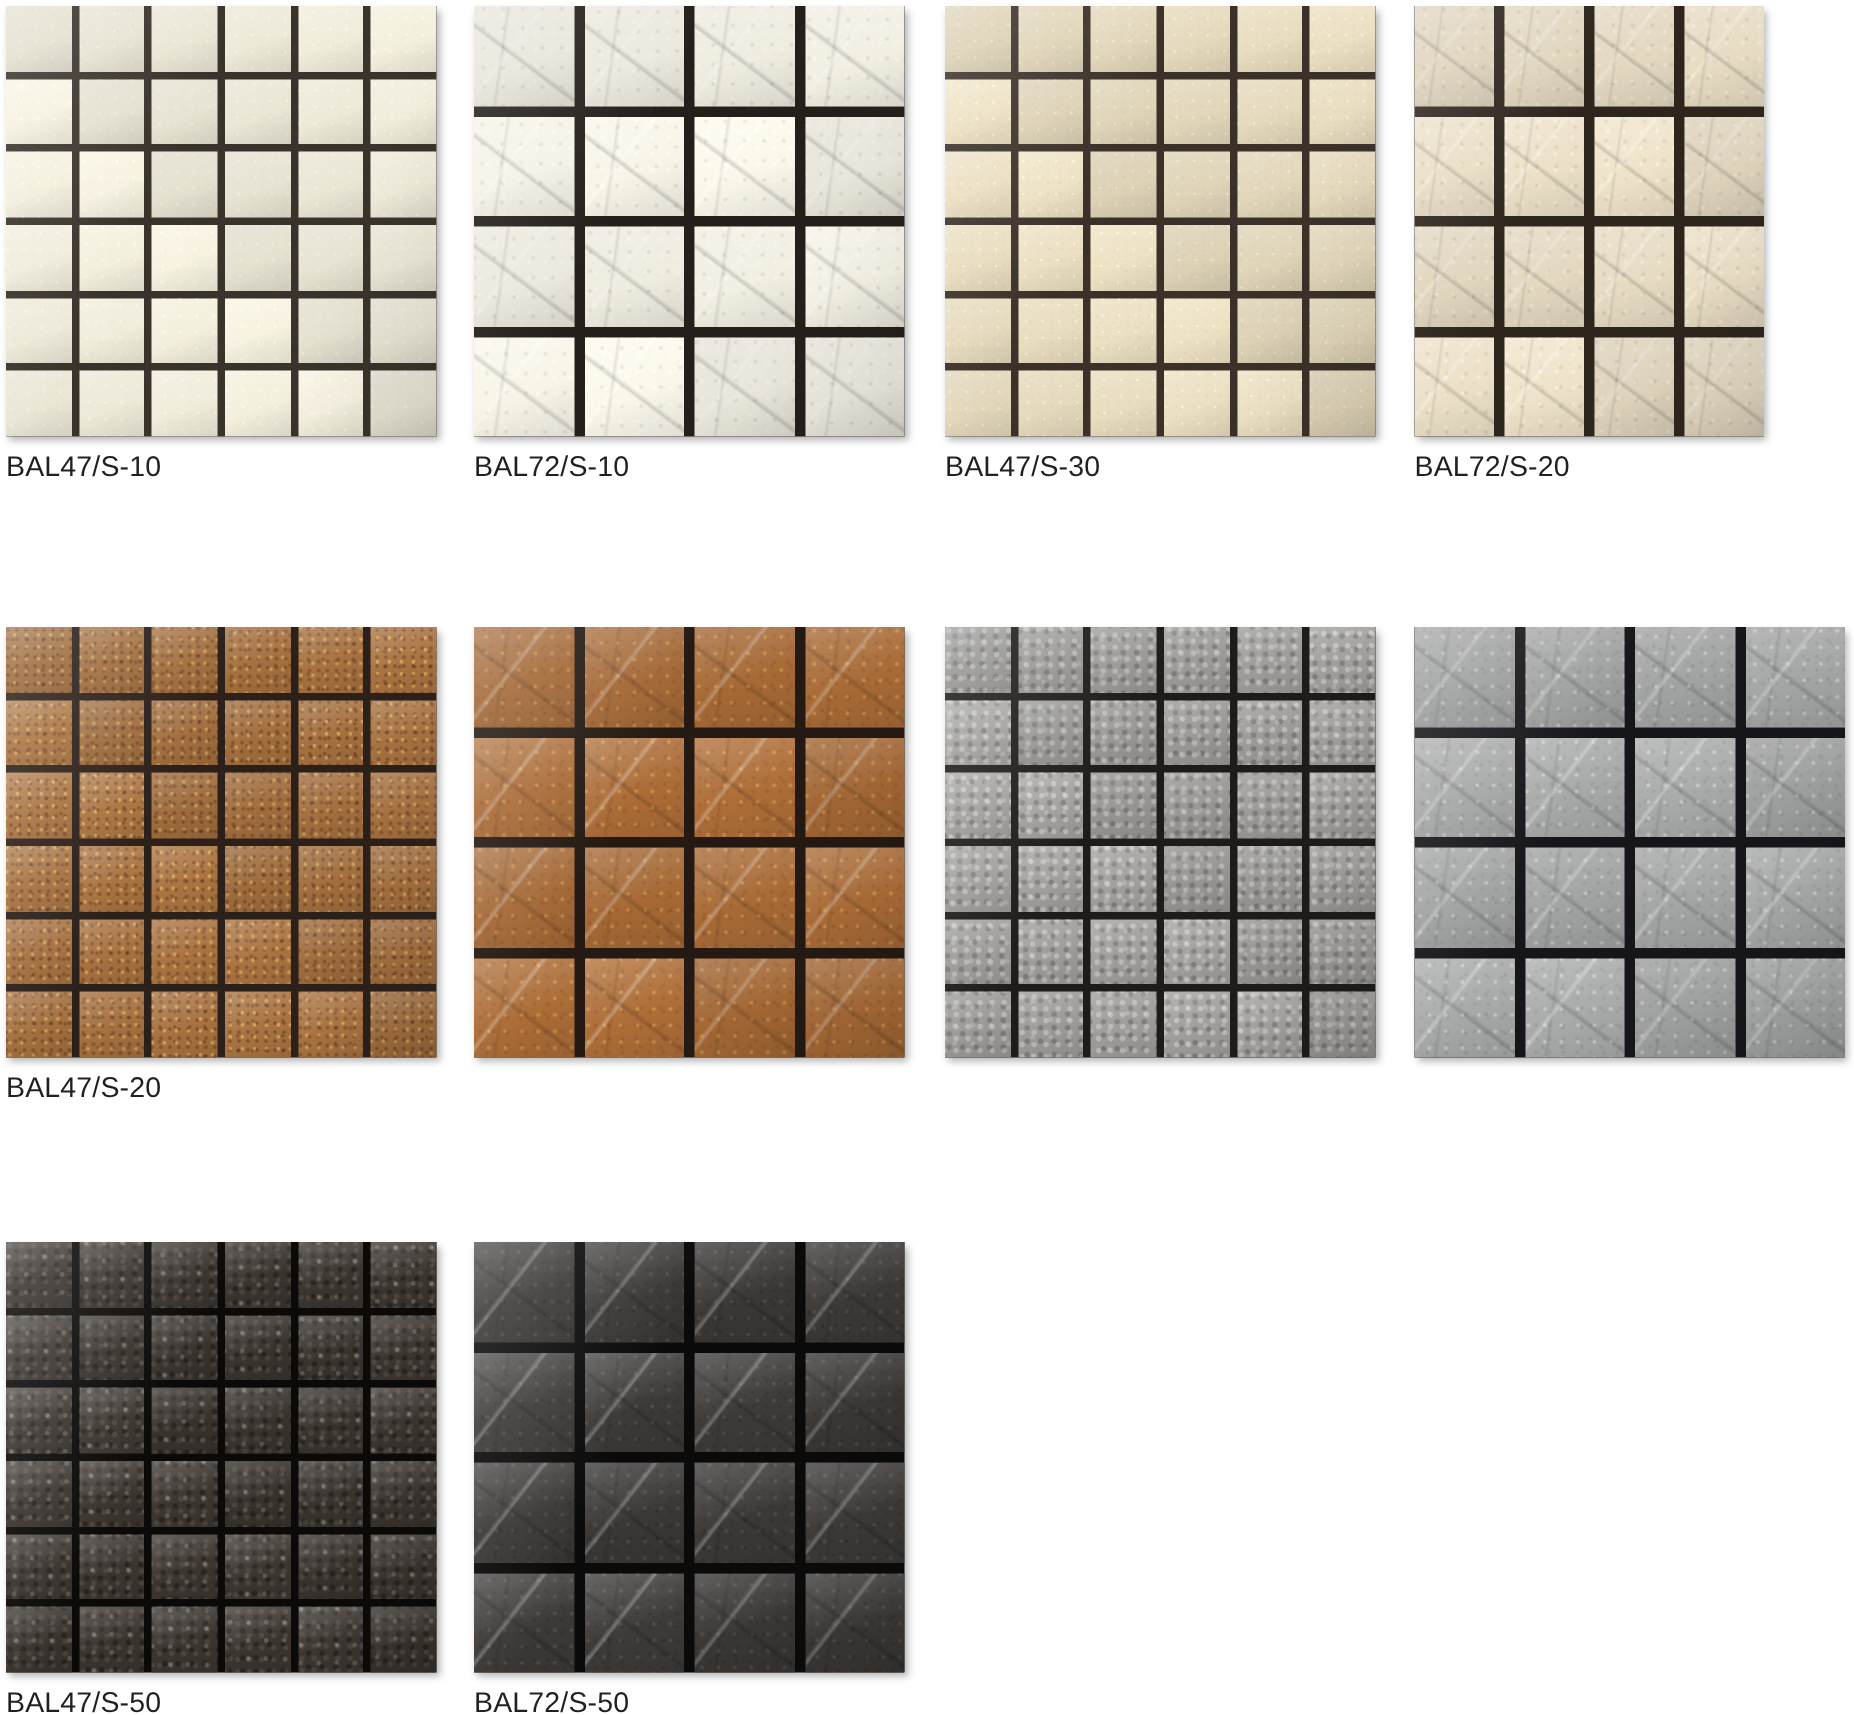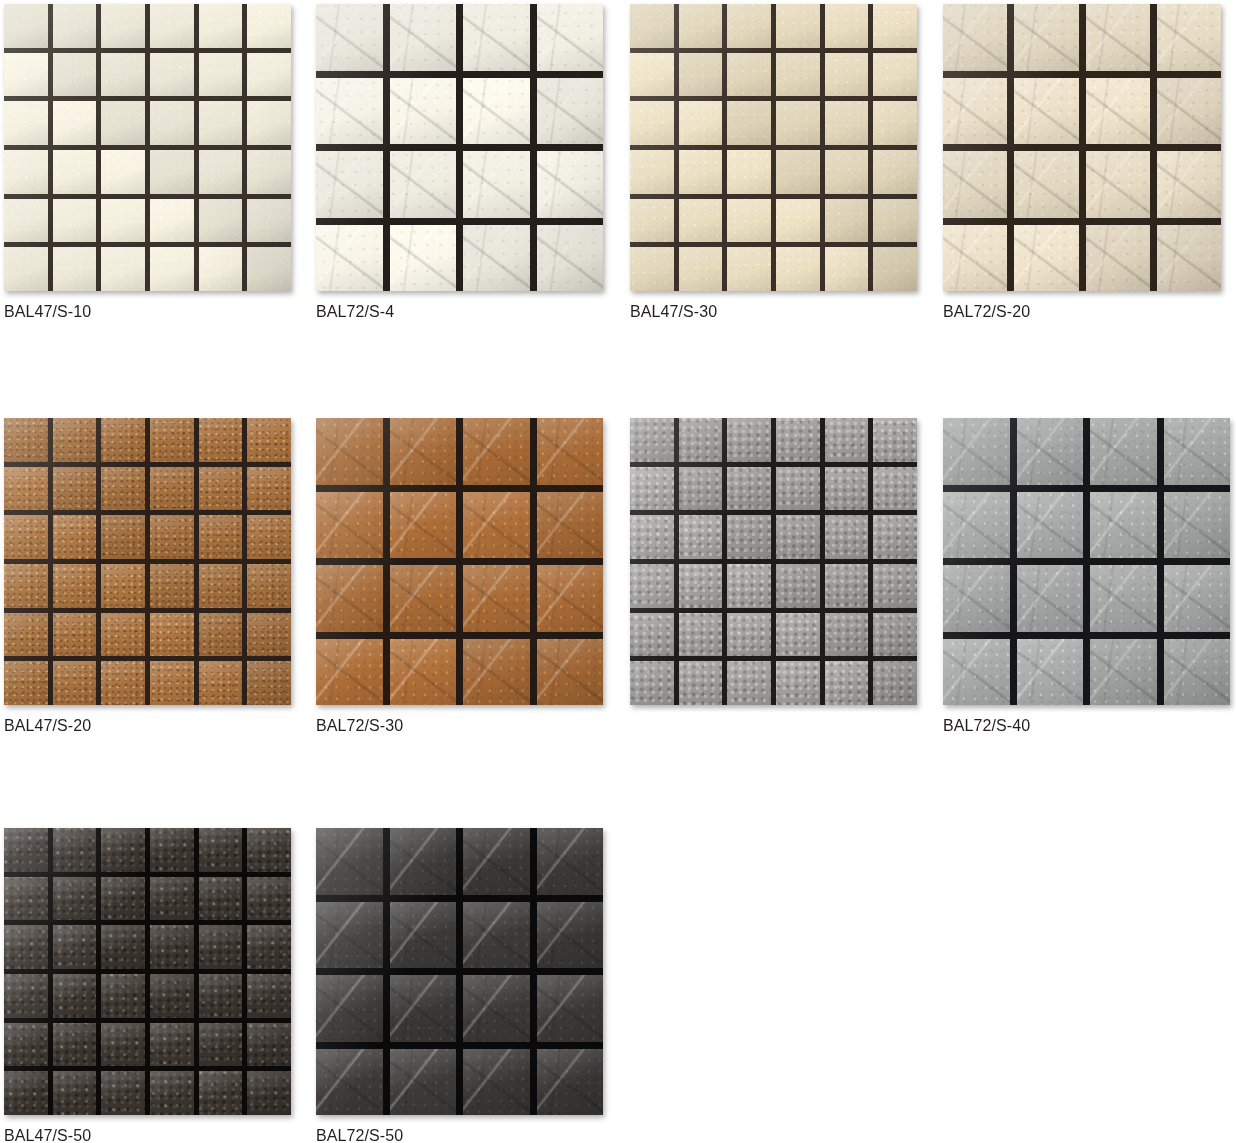--- a/index.html
+++ b/index.html
@@ -52,21 +52,21 @@
   .cell::after{
     
     content:"";position:absolute;inset:0;
     background:var(--vein,none);
     opacity:var(--veinop,0);
     background-size:var(--veinsize,100% 100%);
   }
 
   .label{
     margin-top:11px;
-    font-size:16px;
+    font-size:19px;
     line-height:20px;
     color:#231f20;
     letter-spacing:.1px;
     white-space:nowrap;
   }
 </style>
 </head>
 <body style="background: rgb(255, 255, 255);">
 
 <div class="sheet">
@@ -127,21 +127,21 @@
           <div class="cell" style="--base: #f2efe3; --tex: radial-gradient(circle at 25% 40%, rgba(0,0,0,.10) 0 1px, transparent 1.6px),radial-gradient(circle at 72% 60%, rgba(255,255,255,.30) 0 1px, transparent 1.6px),radial-gradient(circle at 50% 15%, rgba(0,0,0,.07) 0 1px, transparent 1.6px); --texsize: 9px 9px, 11px 11px, 13px 13px; --vein: linear-gradient(37deg, transparent 44%, rgba(0,0,0,.16) 46%, transparent 49%),linear-gradient(-52deg, transparent 58%, rgba(255,255,255,.30) 60%, transparent 63%),linear-gradient(98deg, transparent 28%, rgba(0,0,0,.09) 30%, transparent 33%); --veinop: 0.9; --veinsize: 100% 100%, 100% 100%, 100% 100%; background-position: 7px 6px; filter: brightness(0.976);"></div>
           <div class="cell" style="--base: #f2efe3; --tex: radial-gradient(circle at 25% 40%, rgba(0,0,0,.10) 0 1px, transparent 1.6px),radial-gradient(circle at 72% 60%, rgba(255,255,255,.30) 0 1px, transparent 1.6px),radial-gradient(circle at 50% 15%, rgba(0,0,0,.07) 0 1px, transparent 1.6px); --texsize: 9px 9px, 11px 11px, 13px 13px; --vein: linear-gradient(37deg, transparent 44%, rgba(0,0,0,.16) 46%, transparent 49%),linear-gradient(-52deg, transparent 58%, rgba(255,255,255,.30) 60%, transparent 63%),linear-gradient(98deg, transparent 28%, rgba(0,0,0,.09) 30%, transparent 33%); --veinop: 0.9; --veinsize: 100% 100%, 100% 100%, 100% 100%; background-position: 10px 2px; filter: brightness(0.988);"></div>
           <div class="cell" style="--base: #f2efe3; --tex: radial-gradient(circle at 25% 40%, rgba(0,0,0,.10) 0 1px, transparent 1.6px),radial-gradient(circle at 72% 60%, rgba(255,255,255,.30) 0 1px, transparent 1.6px),radial-gradient(circle at 50% 15%, rgba(0,0,0,.07) 0 1px, transparent 1.6px); --texsize: 9px 9px, 11px 11px, 13px 13px; --vein: linear-gradient(37deg, transparent 44%, rgba(0,0,0,.16) 46%, transparent 49%),linear-gradient(-52deg, transparent 58%, rgba(255,255,255,.30) 60%, transparent 63%),linear-gradient(98deg, transparent 28%, rgba(0,0,0,.09) 30%, transparent 33%); --veinop: 0.9; --veinsize: 100% 100%, 100% 100%, 100% 100%; background-position: 13px 17px; filter: brightness(1);"></div>
           <div class="cell" style="--base: #f2efe3; --tex: radial-gradient(circle at 25% 40%, rgba(0,0,0,.10) 0 1px, transparent 1.6px),radial-gradient(circle at 72% 60%, rgba(255,255,255,.30) 0 1px, transparent 1.6px),radial-gradient(circle at 50% 15%, rgba(0,0,0,.07) 0 1px, transparent 1.6px); --texsize: 9px 9px, 11px 11px, 13px 13px; --vein: linear-gradient(37deg, transparent 44%, rgba(0,0,0,.16) 46%, transparent 49%),linear-gradient(-52deg, transparent 58%, rgba(255,255,255,.30) 60%, transparent 63%),linear-gradient(98deg, transparent 28%, rgba(0,0,0,.09) 30%, transparent 33%); --veinop: 0.9; --veinsize: 100% 100%, 100% 100%, 100% 100%; background-position: 16px 13px; filter: brightness(1.012);"></div>
           <div class="cell" style="--base: #f2efe3; --tex: radial-gradient(circle at 25% 40%, rgba(0,0,0,.10) 0 1px, transparent 1.6px),radial-gradient(circle at 72% 60%, rgba(255,255,255,.30) 0 1px, transparent 1.6px),radial-gradient(circle at 50% 15%, rgba(0,0,0,.07) 0 1px, transparent 1.6px); --texsize: 9px 9px, 11px 11px, 13px 13px; --vein: linear-gradient(37deg, transparent 44%, rgba(0,0,0,.16) 46%, transparent 49%),linear-gradient(-52deg, transparent 58%, rgba(255,255,255,.30) 60%, transparent 63%),linear-gradient(98deg, transparent 28%, rgba(0,0,0,.09) 30%, transparent 33%); --veinop: 0.9; --veinsize: 100% 100%, 100% 100%, 100% 100%; background-position: 2px 9px; filter: brightness(1.024);"></div>
           <div class="cell" style="--base: #f2efe3; --tex: radial-gradient(circle at 25% 40%, rgba(0,0,0,.10) 0 1px, transparent 1.6px),radial-gradient(circle at 72% 60%, rgba(255,255,255,.30) 0 1px, transparent 1.6px),radial-gradient(circle at 50% 15%, rgba(0,0,0,.07) 0 1px, transparent 1.6px); --texsize: 9px 9px, 11px 11px, 13px 13px; --vein: linear-gradient(37deg, transparent 44%, rgba(0,0,0,.16) 46%, transparent 49%),linear-gradient(-52deg, transparent 58%, rgba(255,255,255,.30) 60%, transparent 63%),linear-gradient(98deg, transparent 28%, rgba(0,0,0,.09) 30%, transparent 33%); --veinop: 0.9; --veinsize: 100% 100%, 100% 100%, 100% 100%; background-position: 5px 5px; filter: brightness(1.036);"></div>
           <div class="cell" style="--base: #f2efe3; --tex: radial-gradient(circle at 25% 40%, rgba(0,0,0,.10) 0 1px, transparent 1.6px),radial-gradient(circle at 72% 60%, rgba(255,255,255,.30) 0 1px, transparent 1.6px),radial-gradient(circle at 50% 15%, rgba(0,0,0,.07) 0 1px, transparent 1.6px); --texsize: 9px 9px, 11px 11px, 13px 13px; --vein: linear-gradient(37deg, transparent 44%, rgba(0,0,0,.16) 46%, transparent 49%),linear-gradient(-52deg, transparent 58%, rgba(255,255,255,.30) 60%, transparent 63%),linear-gradient(98deg, transparent 28%, rgba(0,0,0,.09) 30%, transparent 33%); --veinop: 0.9; --veinsize: 100% 100%, 100% 100%, 100% 100%; background-position: 8px 1px; filter: brightness(0.964);"></div>
           <div class="cell" style="--base: #f2efe3; --tex: radial-gradient(circle at 25% 40%, rgba(0,0,0,.10) 0 1px, transparent 1.6px),radial-gradient(circle at 72% 60%, rgba(255,255,255,.30) 0 1px, transparent 1.6px),radial-gradient(circle at 50% 15%, rgba(0,0,0,.07) 0 1px, transparent 1.6px); --texsize: 9px 9px, 11px 11px, 13px 13px; --vein: linear-gradient(37deg, transparent 44%, rgba(0,0,0,.16) 46%, transparent 49%),linear-gradient(-52deg, transparent 58%, rgba(255,255,255,.30) 60%, transparent 63%),linear-gradient(98deg, transparent 28%, rgba(0,0,0,.09) 30%, transparent 33%); --veinop: 0.9; --veinsize: 100% 100%, 100% 100%, 100% 100%; background-position: 11px 16px; filter: brightness(0.976);"></div>
         </div>
       </div>
-      <div class="label" style="color: rgb(35, 31, 32);">BAL72/S-4</div>
+      <div class="label" style="color: rgb(35, 31, 32);">BAL72/S-10</div>
     </div>
     <div class="swatch-cell" style="left: 630px; top: 4px; width: 287px;">
       <div class="tile-img" style="height: 287px; background: rgb(59, 49, 41);">
         <div class="grid" style="--grout: 5px; grid-template-columns: repeat(6, 1fr); grid-template-rows: repeat(6, 1fr);">
           <div class="cell" style="--base: #e6dabd; --tex: radial-gradient(circle at 17% 29%, rgba(0,0,0,.16) 0 .7px, transparent 1.1px),radial-gradient(circle at 63% 71%, rgba(0,0,0,.13) 0 .7px, transparent 1.1px),radial-gradient(circle at 83% 12%, rgba(255,255,255,.45) 0 .7px, transparent 1.1px); --texsize: 7px 7px, 9px 9px, 11px 11px; --vein: none; --veinop: 0; --veinsize: 100% 100%; background-position: 0px 0px; filter: brightness(0.964);"></div>
           <div class="cell" style="--base: #e6dabd; --tex: radial-gradient(circle at 17% 29%, rgba(0,0,0,.16) 0 .7px, transparent 1.1px),radial-gradient(circle at 63% 71%, rgba(0,0,0,.13) 0 .7px, transparent 1.1px),radial-gradient(circle at 83% 12%, rgba(255,255,255,.45) 0 .7px, transparent 1.1px); --texsize: 7px 7px, 9px 9px, 11px 11px; --vein: none; --veinop: 0; --veinsize: 100% 100%; background-position: 3px 15px; filter: brightness(0.976);"></div>
           <div class="cell" style="--base: #e6dabd; --tex: radial-gradient(circle at 17% 29%, rgba(0,0,0,.16) 0 .7px, transparent 1.1px),radial-gradient(circle at 63% 71%, rgba(0,0,0,.13) 0 .7px, transparent 1.1px),radial-gradient(circle at 83% 12%, rgba(255,255,255,.45) 0 .7px, transparent 1.1px); --texsize: 7px 7px, 9px 9px, 11px 11px; --vein: none; --veinop: 0; --veinsize: 100% 100%; background-position: 6px 11px; filter: brightness(0.988);"></div>
           <div class="cell" style="--base: #e6dabd; --tex: radial-gradient(circle at 17% 29%, rgba(0,0,0,.16) 0 .7px, transparent 1.1px),radial-gradient(circle at 63% 71%, rgba(0,0,0,.13) 0 .7px, transparent 1.1px),radial-gradient(circle at 83% 12%, rgba(255,255,255,.45) 0 .7px, transparent 1.1px); --texsize: 7px 7px, 9px 9px, 11px 11px; --vein: none; --veinop: 0; --veinsize: 100% 100%; background-position: 9px 7px; filter: brightness(1);"></div>
           <div class="cell" style="--base: #e6dabd; --tex: radial-gradient(circle at 17% 29%, rgba(0,0,0,.16) 0 .7px, transparent 1.1px),radial-gradient(circle at 63% 71%, rgba(0,0,0,.13) 0 .7px, transparent 1.1px),radial-gradient(circle at 83% 12%, rgba(255,255,255,.45) 0 .7px, transparent 1.1px); --texsize: 7px 7px, 9px 9px, 11px 11px; --vein: none; --veinop: 0; --veinsize: 100% 100%; background-position: 12px 3px; filter: brightness(1.012);"></div>
           <div class="cell" style="--base: #e6dabd; --tex: radial-gradient(circle at 17% 29%, rgba(0,0,0,.16) 0 .7px, transparent 1.1px),radial-gradient(circle at 63% 71%, rgba(0,0,0,.13) 0 .7px, transparent 1.1px),radial-gradient(circle at 83% 12%, rgba(255,255,255,.45) 0 .7px, transparent 1.1px); --texsize: 7px 7px, 9px 9px, 11px 11px; --vein: none; --veinop: 0; --veinsize: 100% 100%; background-position: 15px 18px; filter: brightness(1.024);"></div>
@@ -172,21 +172,21 @@
           <div class="cell" style="--base: #e6dabd; --tex: radial-gradient(circle at 17% 29%, rgba(0,0,0,.16) 0 .7px, transparent 1.1px),radial-gradient(circle at 63% 71%, rgba(0,0,0,.13) 0 .7px, transparent 1.1px),radial-gradient(circle at 83% 12%, rgba(255,255,255,.45) 0 .7px, transparent 1.1px); --texsize: 7px 7px, 9px 9px, 11px 11px; --vein: none; --veinop: 0; --veinsize: 100% 100%; background-position: 5px 13px; filter: brightness(0.988);"></div>
           <div class="cell" style="--base: #e6dabd; --tex: radial-gradient(circle at 17% 29%, rgba(0,0,0,.16) 0 .7px, transparent 1.1px),radial-gradient(circle at 63% 71%, rgba(0,0,0,.13) 0 .7px, transparent 1.1px),radial-gradient(circle at 83% 12%, rgba(255,255,255,.45) 0 .7px, transparent 1.1px); --texsize: 7px 7px, 9px 9px, 11px 11px; --vein: none; --veinop: 0; --veinsize: 100% 100%; background-position: 8px 9px; filter: brightness(1);"></div>
           <div class="cell" style="--base: #e6dabd; --tex: radial-gradient(circle at 17% 29%, rgba(0,0,0,.16) 0 .7px, transparent 1.1px),radial-gradient(circle at 63% 71%, rgba(0,0,0,.13) 0 .7px, transparent 1.1px),radial-gradient(circle at 83% 12%, rgba(255,255,255,.45) 0 .7px, transparent 1.1px); --texsize: 7px 7px, 9px 9px, 11px 11px; --vein: none; --veinop: 0; --veinsize: 100% 100%; background-position: 11px 5px; filter: brightness(1.012);"></div>
           <div class="cell" style="--base: #e6dabd; --tex: radial-gradient(circle at 17% 29%, rgba(0,0,0,.16) 0 .7px, transparent 1.1px),radial-gradient(circle at 63% 71%, rgba(0,0,0,.13) 0 .7px, transparent 1.1px),radial-gradient(circle at 83% 12%, rgba(255,255,255,.45) 0 .7px, transparent 1.1px); --texsize: 7px 7px, 9px 9px, 11px 11px; --vein: none; --veinop: 0; --veinsize: 100% 100%; background-position: 14px 1px; filter: brightness(1.024);"></div>
           <div class="cell" style="--base: #e6dabd; --tex: radial-gradient(circle at 17% 29%, rgba(0,0,0,.16) 0 .7px, transparent 1.1px),radial-gradient(circle at 63% 71%, rgba(0,0,0,.13) 0 .7px, transparent 1.1px),radial-gradient(circle at 83% 12%, rgba(255,255,255,.45) 0 .7px, transparent 1.1px); --texsize: 7px 7px, 9px 9px, 11px 11px; --vein: none; --veinop: 0; --veinsize: 100% 100%; background-position: 0px 16px; filter: brightness(1.036);"></div>
           <div class="cell" style="--base: #e6dabd; --tex: radial-gradient(circle at 17% 29%, rgba(0,0,0,.16) 0 .7px, transparent 1.1px),radial-gradient(circle at 63% 71%, rgba(0,0,0,.13) 0 .7px, transparent 1.1px),radial-gradient(circle at 83% 12%, rgba(255,255,255,.45) 0 .7px, transparent 1.1px); --texsize: 7px 7px, 9px 9px, 11px 11px; --vein: none; --veinop: 0; --veinsize: 100% 100%; background-position: 3px 12px; filter: brightness(0.964);"></div>
         </div>
       </div>
       <div class="label" style="color: rgb(35, 31, 32);">BAL47/S-30</div>
     </div>
-    <div class="swatch-cell" style="left: 943px; top: 4px; width: 278px;">
+    <div class="swatch-cell" style="left: 943px; top: 4px; width: 233px;">
       <div class="tile-img" style="height: 287px; background: rgb(46, 37, 29);">
         <div class="grid" style="--grout: 7px; grid-template-columns: repeat(4, 1fr); grid-template-rows: repeat(4, 1fr);">
           <div class="cell" style="--base: #e7dbc3; --tex: radial-gradient(circle at 25% 40%, rgba(0,0,0,.10) 0 1px, transparent 1.6px),radial-gradient(circle at 72% 60%, rgba(255,255,255,.30) 0 1px, transparent 1.6px),radial-gradient(circle at 50% 15%, rgba(0,0,0,.07) 0 1px, transparent 1.6px); --texsize: 9px 9px, 11px 11px, 13px 13px; --vein: linear-gradient(37deg, transparent 44%, rgba(0,0,0,.16) 46%, transparent 49%),linear-gradient(-52deg, transparent 58%, rgba(255,255,255,.30) 60%, transparent 63%),linear-gradient(98deg, transparent 28%, rgba(0,0,0,.09) 30%, transparent 33%); --veinop: 0.9; --veinsize: 100% 100%, 100% 100%, 100% 100%; background-position: 0px 0px; filter: brightness(0.964);"></div>
           <div class="cell" style="--base: #e7dbc3; --tex: radial-gradient(circle at 25% 40%, rgba(0,0,0,.10) 0 1px, transparent 1.6px),radial-gradient(circle at 72% 60%, rgba(255,255,255,.30) 0 1px, transparent 1.6px),radial-gradient(circle at 50% 15%, rgba(0,0,0,.07) 0 1px, transparent 1.6px); --texsize: 9px 9px, 11px 11px, 13px 13px; --vein: linear-gradient(37deg, transparent 44%, rgba(0,0,0,.16) 46%, transparent 49%),linear-gradient(-52deg, transparent 58%, rgba(255,255,255,.30) 60%, transparent 63%),linear-gradient(98deg, transparent 28%, rgba(0,0,0,.09) 30%, transparent 33%); --veinop: 0.9; --veinsize: 100% 100%, 100% 100%, 100% 100%; background-position: 3px 15px; filter: brightness(0.976);"></div>
           <div class="cell" style="--base: #e7dbc3; --tex: radial-gradient(circle at 25% 40%, rgba(0,0,0,.10) 0 1px, transparent 1.6px),radial-gradient(circle at 72% 60%, rgba(255,255,255,.30) 0 1px, transparent 1.6px),radial-gradient(circle at 50% 15%, rgba(0,0,0,.07) 0 1px, transparent 1.6px); --texsize: 9px 9px, 11px 11px, 13px 13px; --vein: linear-gradient(37deg, transparent 44%, rgba(0,0,0,.16) 46%, transparent 49%),linear-gradient(-52deg, transparent 58%, rgba(255,255,255,.30) 60%, transparent 63%),linear-gradient(98deg, transparent 28%, rgba(0,0,0,.09) 30%, transparent 33%); --veinop: 0.9; --veinsize: 100% 100%, 100% 100%, 100% 100%; background-position: 6px 11px; filter: brightness(0.988);"></div>
           <div class="cell" style="--base: #e7dbc3; --tex: radial-gradient(circle at 25% 40%, rgba(0,0,0,.10) 0 1px, transparent 1.6px),radial-gradient(circle at 72% 60%, rgba(255,255,255,.30) 0 1px, transparent 1.6px),radial-gradient(circle at 50% 15%, rgba(0,0,0,.07) 0 1px, transparent 1.6px); --texsize: 9px 9px, 11px 11px, 13px 13px; --vein: linear-gradient(37deg, transparent 44%, rgba(0,0,0,.16) 46%, transparent 49%),linear-gradient(-52deg, transparent 58%, rgba(255,255,255,.30) 60%, transparent 63%),linear-gradient(98deg, transparent 28%, rgba(0,0,0,.09) 30%, transparent 33%); --veinop: 0.9; --veinsize: 100% 100%, 100% 100%, 100% 100%; background-position: 9px 7px; filter: brightness(1);"></div>
           <div class="cell" style="--base: #e7dbc3; --tex: radial-gradient(circle at 25% 40%, rgba(0,0,0,.10) 0 1px, transparent 1.6px),radial-gradient(circle at 72% 60%, rgba(255,255,255,.30) 0 1px, transparent 1.6px),radial-gradient(circle at 50% 15%, rgba(0,0,0,.07) 0 1px, transparent 1.6px); --texsize: 9px 9px, 11px 11px, 13px 13px; --vein: linear-gradient(37deg, transparent 44%, rgba(0,0,0,.16) 46%, transparent 49%),linear-gradient(-52deg, transparent 58%, rgba(255,255,255,.30) 60%, transparent 63%),linear-gradient(98deg, transparent 28%, rgba(0,0,0,.09) 30%, transparent 33%); --veinop: 0.9; --veinsize: 100% 100%, 100% 100%, 100% 100%; background-position: 12px 3px; filter: brightness(1.012);"></div>
           <div class="cell" style="--base: #e7dbc3; --tex: radial-gradient(circle at 25% 40%, rgba(0,0,0,.10) 0 1px, transparent 1.6px),radial-gradient(circle at 72% 60%, rgba(255,255,255,.30) 0 1px, transparent 1.6px),radial-gradient(circle at 50% 15%, rgba(0,0,0,.07) 0 1px, transparent 1.6px); --texsize: 9px 9px, 11px 11px, 13px 13px; --vein: linear-gradient(37deg, transparent 44%, rgba(0,0,0,.16) 46%, transparent 49%),linear-gradient(-52deg, transparent 58%, rgba(255,255,255,.30) 60%, transparent 63%),linear-gradient(98deg, transparent 28%, rgba(0,0,0,.09) 30%, transparent 33%); --veinop: 0.9; --veinsize: 100% 100%, 100% 100%, 100% 100%; background-position: 15px 18px; filter: brightness(1.024);"></div>
           <div class="cell" style="--base: #e7dbc3; --tex: radial-gradient(circle at 25% 40%, rgba(0,0,0,.10) 0 1px, transparent 1.6px),radial-gradient(circle at 72% 60%, rgba(255,255,255,.30) 0 1px, transparent 1.6px),radial-gradient(circle at 50% 15%, rgba(0,0,0,.07) 0 1px, transparent 1.6px); --texsize: 9px 9px, 11px 11px, 13px 13px; --vein: linear-gradient(37deg, transparent 44%, rgba(0,0,0,.16) 46%, transparent 49%),linear-gradient(-52deg, transparent 58%, rgba(255,255,255,.30) 60%, transparent 63%),linear-gradient(98deg, transparent 28%, rgba(0,0,0,.09) 30%, transparent 33%); --veinop: 0.9; --veinsize: 100% 100%, 100% 100%, 100% 100%; background-position: 1px 14px; filter: brightness(1.036);"></div>
           <div class="cell" style="--base: #e7dbc3; --tex: radial-gradient(circle at 25% 40%, rgba(0,0,0,.10) 0 1px, transparent 1.6px),radial-gradient(circle at 72% 60%, rgba(255,255,255,.30) 0 1px, transparent 1.6px),radial-gradient(circle at 50% 15%, rgba(0,0,0,.07) 0 1px, transparent 1.6px); --texsize: 9px 9px, 11px 11px, 13px 13px; --vein: linear-gradient(37deg, transparent 44%, rgba(0,0,0,.16) 46%, transparent 49%),linear-gradient(-52deg, transparent 58%, rgba(255,255,255,.30) 60%, transparent 63%),linear-gradient(98deg, transparent 28%, rgba(0,0,0,.09) 30%, transparent 33%); --veinop: 0.9; --veinsize: 100% 100%, 100% 100%, 100% 100%; background-position: 4px 10px; filter: brightness(0.964);"></div>
@@ -259,21 +259,20 @@
           <div class="cell" style="--base: #a86a36; --tex: radial-gradient(circle at 25% 40%, rgba(0,0,0,.10) 0 1px, transparent 1.6px),radial-gradient(circle at 72% 60%, rgba(255,255,255,.30) 0 1px, transparent 1.6px),radial-gradient(circle at 50% 15%, rgba(0,0,0,.07) 0 1px, transparent 1.6px); --texsize: 9px 9px, 11px 11px, 13px 13px; --vein: linear-gradient(37deg, transparent 44%, rgba(0,0,0,.16) 46%, transparent 49%),linear-gradient(-52deg, transparent 58%, rgba(255,255,255,.30) 60%, transparent 63%),linear-gradient(98deg, transparent 28%, rgba(0,0,0,.09) 30%, transparent 33%); --veinop: 0.9; --veinsize: 100% 100%, 100% 100%, 100% 100%; background-position: 7px 6px; filter: brightness(0.976);"></div>
           <div class="cell" style="--base: #a86a36; --tex: radial-gradient(circle at 25% 40%, rgba(0,0,0,.10) 0 1px, transparent 1.6px),radial-gradient(circle at 72% 60%, rgba(255,255,255,.30) 0 1px, transparent 1.6px),radial-gradient(circle at 50% 15%, rgba(0,0,0,.07) 0 1px, transparent 1.6px); --texsize: 9px 9px, 11px 11px, 13px 13px; --vein: linear-gradient(37deg, transparent 44%, rgba(0,0,0,.16) 46%, transparent 49%),linear-gradient(-52deg, transparent 58%, rgba(255,255,255,.30) 60%, transparent 63%),linear-gradient(98deg, transparent 28%, rgba(0,0,0,.09) 30%, transparent 33%); --veinop: 0.9; --veinsize: 100% 100%, 100% 100%, 100% 100%; background-position: 10px 2px; filter: brightness(0.988);"></div>
           <div class="cell" style="--base: #a86a36; --tex: radial-gradient(circle at 25% 40%, rgba(0,0,0,.10) 0 1px, transparent 1.6px),radial-gradient(circle at 72% 60%, rgba(255,255,255,.30) 0 1px, transparent 1.6px),radial-gradient(circle at 50% 15%, rgba(0,0,0,.07) 0 1px, transparent 1.6px); --texsize: 9px 9px, 11px 11px, 13px 13px; --vein: linear-gradient(37deg, transparent 44%, rgba(0,0,0,.16) 46%, transparent 49%),linear-gradient(-52deg, transparent 58%, rgba(255,255,255,.30) 60%, transparent 63%),linear-gradient(98deg, transparent 28%, rgba(0,0,0,.09) 30%, transparent 33%); --veinop: 0.9; --veinsize: 100% 100%, 100% 100%, 100% 100%; background-position: 13px 17px; filter: brightness(1);"></div>
           <div class="cell" style="--base: #a86a36; --tex: radial-gradient(circle at 25% 40%, rgba(0,0,0,.10) 0 1px, transparent 1.6px),radial-gradient(circle at 72% 60%, rgba(255,255,255,.30) 0 1px, transparent 1.6px),radial-gradient(circle at 50% 15%, rgba(0,0,0,.07) 0 1px, transparent 1.6px); --texsize: 9px 9px, 11px 11px, 13px 13px; --vein: linear-gradient(37deg, transparent 44%, rgba(0,0,0,.16) 46%, transparent 49%),linear-gradient(-52deg, transparent 58%, rgba(255,255,255,.30) 60%, transparent 63%),linear-gradient(98deg, transparent 28%, rgba(0,0,0,.09) 30%, transparent 33%); --veinop: 0.9; --veinsize: 100% 100%, 100% 100%, 100% 100%; background-position: 16px 13px; filter: brightness(1.012);"></div>
           <div class="cell" style="--base: #a86a36; --tex: radial-gradient(circle at 25% 40%, rgba(0,0,0,.10) 0 1px, transparent 1.6px),radial-gradient(circle at 72% 60%, rgba(255,255,255,.30) 0 1px, transparent 1.6px),radial-gradient(circle at 50% 15%, rgba(0,0,0,.07) 0 1px, transparent 1.6px); --texsize: 9px 9px, 11px 11px, 13px 13px; --vein: linear-gradient(37deg, transparent 44%, rgba(0,0,0,.16) 46%, transparent 49%),linear-gradient(-52deg, transparent 58%, rgba(255,255,255,.30) 60%, transparent 63%),linear-gradient(98deg, transparent 28%, rgba(0,0,0,.09) 30%, transparent 33%); --veinop: 0.9; --veinsize: 100% 100%, 100% 100%, 100% 100%; background-position: 2px 9px; filter: brightness(1.024);"></div>
           <div class="cell" style="--base: #a86a36; --tex: radial-gradient(circle at 25% 40%, rgba(0,0,0,.10) 0 1px, transparent 1.6px),radial-gradient(circle at 72% 60%, rgba(255,255,255,.30) 0 1px, transparent 1.6px),radial-gradient(circle at 50% 15%, rgba(0,0,0,.07) 0 1px, transparent 1.6px); --texsize: 9px 9px, 11px 11px, 13px 13px; --vein: linear-gradient(37deg, transparent 44%, rgba(0,0,0,.16) 46%, transparent 49%),linear-gradient(-52deg, transparent 58%, rgba(255,255,255,.30) 60%, transparent 63%),linear-gradient(98deg, transparent 28%, rgba(0,0,0,.09) 30%, transparent 33%); --veinop: 0.9; --veinsize: 100% 100%, 100% 100%, 100% 100%; background-position: 5px 5px; filter: brightness(1.036);"></div>
           <div class="cell" style="--base: #a86a36; --tex: radial-gradient(circle at 25% 40%, rgba(0,0,0,.10) 0 1px, transparent 1.6px),radial-gradient(circle at 72% 60%, rgba(255,255,255,.30) 0 1px, transparent 1.6px),radial-gradient(circle at 50% 15%, rgba(0,0,0,.07) 0 1px, transparent 1.6px); --texsize: 9px 9px, 11px 11px, 13px 13px; --vein: linear-gradient(37deg, transparent 44%, rgba(0,0,0,.16) 46%, transparent 49%),linear-gradient(-52deg, transparent 58%, rgba(255,255,255,.30) 60%, transparent 63%),linear-gradient(98deg, transparent 28%, rgba(0,0,0,.09) 30%, transparent 33%); --veinop: 0.9; --veinsize: 100% 100%, 100% 100%, 100% 100%; background-position: 8px 1px; filter: brightness(0.964);"></div>
           <div class="cell" style="--base: #a86a36; --tex: radial-gradient(circle at 25% 40%, rgba(0,0,0,.10) 0 1px, transparent 1.6px),radial-gradient(circle at 72% 60%, rgba(255,255,255,.30) 0 1px, transparent 1.6px),radial-gradient(circle at 50% 15%, rgba(0,0,0,.07) 0 1px, transparent 1.6px); --texsize: 9px 9px, 11px 11px, 13px 13px; --vein: linear-gradient(37deg, transparent 44%, rgba(0,0,0,.16) 46%, transparent 49%),linear-gradient(-52deg, transparent 58%, rgba(255,255,255,.30) 60%, transparent 63%),linear-gradient(98deg, transparent 28%, rgba(0,0,0,.09) 30%, transparent 33%); --veinop: 0.9; --veinsize: 100% 100%, 100% 100%, 100% 100%; background-position: 11px 16px; filter: brightness(0.976);"></div>
         </div>
       </div>
-      <div class="label" style="color: rgb(35, 31, 32);">BAL72/S-30</div>
     </div>
     <div class="swatch-cell" style="left: 630px; top: 418px; width: 287px;">
       <div class="tile-img" style="height: 287px; background: rgb(29, 28, 27);">
         <div class="grid" style="--grout: 5px; grid-template-columns: repeat(6, 1fr); grid-template-rows: repeat(6, 1fr);">
           <div class="cell" style="--base: #9b9a98; --tex: radial-gradient(circle at 30% 30%, rgba(255,255,255,.30) 0 1.4px, transparent 2.2px),radial-gradient(circle at 75% 68%, rgba(0,0,0,.30) 0 1.4px, transparent 2.2px),radial-gradient(circle at 12% 80%, rgba(255,255,255,.18) 0 1.2px, transparent 2px); --texsize: 8px 8px, 9px 9px, 12px 12px; --vein: none; --veinop: 0; --veinsize: 100% 100%; background-position: 0px 0px; filter: brightness(0.964);"></div>
           <div class="cell" style="--base: #9b9a98; --tex: radial-gradient(circle at 30% 30%, rgba(255,255,255,.30) 0 1.4px, transparent 2.2px),radial-gradient(circle at 75% 68%, rgba(0,0,0,.30) 0 1.4px, transparent 2.2px),radial-gradient(circle at 12% 80%, rgba(255,255,255,.18) 0 1.2px, transparent 2px); --texsize: 8px 8px, 9px 9px, 12px 12px; --vein: none; --veinop: 0; --veinsize: 100% 100%; background-position: 3px 15px; filter: brightness(0.976);"></div>
           <div class="cell" style="--base: #9b9a98; --tex: radial-gradient(circle at 30% 30%, rgba(255,255,255,.30) 0 1.4px, transparent 2.2px),radial-gradient(circle at 75% 68%, rgba(0,0,0,.30) 0 1.4px, transparent 2.2px),radial-gradient(circle at 12% 80%, rgba(255,255,255,.18) 0 1.2px, transparent 2px); --texsize: 8px 8px, 9px 9px, 12px 12px; --vein: none; --veinop: 0; --veinsize: 100% 100%; background-position: 6px 11px; filter: brightness(0.988);"></div>
           <div class="cell" style="--base: #9b9a98; --tex: radial-gradient(circle at 30% 30%, rgba(255,255,255,.30) 0 1.4px, transparent 2.2px),radial-gradient(circle at 75% 68%, rgba(0,0,0,.30) 0 1.4px, transparent 2.2px),radial-gradient(circle at 12% 80%, rgba(255,255,255,.18) 0 1.2px, transparent 2px); --texsize: 8px 8px, 9px 9px, 12px 12px; --vein: none; --veinop: 0; --veinsize: 100% 100%; background-position: 9px 7px; filter: brightness(1);"></div>
           <div class="cell" style="--base: #9b9a98; --tex: radial-gradient(circle at 30% 30%, rgba(255,255,255,.30) 0 1.4px, transparent 2.2px),radial-gradient(circle at 75% 68%, rgba(0,0,0,.30) 0 1.4px, transparent 2.2px),radial-gradient(circle at 12% 80%, rgba(255,255,255,.18) 0 1.2px, transparent 2px); --texsize: 8px 8px, 9px 9px, 12px 12px; --vein: none; --veinop: 0; --veinsize: 100% 100%; background-position: 12px 3px; filter: brightness(1.012);"></div>
           <div class="cell" style="--base: #9b9a98; --tex: radial-gradient(circle at 30% 30%, rgba(255,255,255,.30) 0 1.4px, transparent 2.2px),radial-gradient(circle at 75% 68%, rgba(0,0,0,.30) 0 1.4px, transparent 2.2px),radial-gradient(circle at 12% 80%, rgba(255,255,255,.18) 0 1.2px, transparent 2px); --texsize: 8px 8px, 9px 9px, 12px 12px; --vein: none; --veinop: 0; --veinsize: 100% 100%; background-position: 15px 18px; filter: brightness(1.024);"></div>
@@ -324,21 +323,20 @@
           <div class="cell" style="--base: #a3a5a4; --tex: radial-gradient(circle at 25% 40%, rgba(0,0,0,.10) 0 1px, transparent 1.6px),radial-gradient(circle at 72% 60%, rgba(255,255,255,.30) 0 1px, transparent 1.6px),radial-gradient(circle at 50% 15%, rgba(0,0,0,.07) 0 1px, transparent 1.6px); --texsize: 9px 9px, 11px 11px, 13px 13px; --vein: linear-gradient(37deg, transparent 44%, rgba(0,0,0,.16) 46%, transparent 49%),linear-gradient(-52deg, transparent 58%, rgba(255,255,255,.30) 60%, transparent 63%),linear-gradient(98deg, transparent 28%, rgba(0,0,0,.09) 30%, transparent 33%); --veinop: 0.9; --veinsize: 100% 100%, 100% 100%, 100% 100%; background-position: 7px 6px; filter: brightness(0.976);"></div>
           <div class="cell" style="--base: #a3a5a4; --tex: radial-gradient(circle at 25% 40%, rgba(0,0,0,.10) 0 1px, transparent 1.6px),radial-gradient(circle at 72% 60%, rgba(255,255,255,.30) 0 1px, transparent 1.6px),radial-gradient(circle at 50% 15%, rgba(0,0,0,.07) 0 1px, transparent 1.6px); --texsize: 9px 9px, 11px 11px, 13px 13px; --vein: linear-gradient(37deg, transparent 44%, rgba(0,0,0,.16) 46%, transparent 49%),linear-gradient(-52deg, transparent 58%, rgba(255,255,255,.30) 60%, transparent 63%),linear-gradient(98deg, transparent 28%, rgba(0,0,0,.09) 30%, transparent 33%); --veinop: 0.9; --veinsize: 100% 100%, 100% 100%, 100% 100%; background-position: 10px 2px; filter: brightness(0.988);"></div>
           <div class="cell" style="--base: #a3a5a4; --tex: radial-gradient(circle at 25% 40%, rgba(0,0,0,.10) 0 1px, transparent 1.6px),radial-gradient(circle at 72% 60%, rgba(255,255,255,.30) 0 1px, transparent 1.6px),radial-gradient(circle at 50% 15%, rgba(0,0,0,.07) 0 1px, transparent 1.6px); --texsize: 9px 9px, 11px 11px, 13px 13px; --vein: linear-gradient(37deg, transparent 44%, rgba(0,0,0,.16) 46%, transparent 49%),linear-gradient(-52deg, transparent 58%, rgba(255,255,255,.30) 60%, transparent 63%),linear-gradient(98deg, transparent 28%, rgba(0,0,0,.09) 30%, transparent 33%); --veinop: 0.9; --veinsize: 100% 100%, 100% 100%, 100% 100%; background-position: 13px 17px; filter: brightness(1);"></div>
           <div class="cell" style="--base: #a3a5a4; --tex: radial-gradient(circle at 25% 40%, rgba(0,0,0,.10) 0 1px, transparent 1.6px),radial-gradient(circle at 72% 60%, rgba(255,255,255,.30) 0 1px, transparent 1.6px),radial-gradient(circle at 50% 15%, rgba(0,0,0,.07) 0 1px, transparent 1.6px); --texsize: 9px 9px, 11px 11px, 13px 13px; --vein: linear-gradient(37deg, transparent 44%, rgba(0,0,0,.16) 46%, transparent 49%),linear-gradient(-52deg, transparent 58%, rgba(255,255,255,.30) 60%, transparent 63%),linear-gradient(98deg, transparent 28%, rgba(0,0,0,.09) 30%, transparent 33%); --veinop: 0.9; --veinsize: 100% 100%, 100% 100%, 100% 100%; background-position: 16px 13px; filter: brightness(1.012);"></div>
           <div class="cell" style="--base: #a3a5a4; --tex: radial-gradient(circle at 25% 40%, rgba(0,0,0,.10) 0 1px, transparent 1.6px),radial-gradient(circle at 72% 60%, rgba(255,255,255,.30) 0 1px, transparent 1.6px),radial-gradient(circle at 50% 15%, rgba(0,0,0,.07) 0 1px, transparent 1.6px); --texsize: 9px 9px, 11px 11px, 13px 13px; --vein: linear-gradient(37deg, transparent 44%, rgba(0,0,0,.16) 46%, transparent 49%),linear-gradient(-52deg, transparent 58%, rgba(255,255,255,.30) 60%, transparent 63%),linear-gradient(98deg, transparent 28%, rgba(0,0,0,.09) 30%, transparent 33%); --veinop: 0.9; --veinsize: 100% 100%, 100% 100%, 100% 100%; background-position: 2px 9px; filter: brightness(1.024);"></div>
           <div class="cell" style="--base: #a3a5a4; --tex: radial-gradient(circle at 25% 40%, rgba(0,0,0,.10) 0 1px, transparent 1.6px),radial-gradient(circle at 72% 60%, rgba(255,255,255,.30) 0 1px, transparent 1.6px),radial-gradient(circle at 50% 15%, rgba(0,0,0,.07) 0 1px, transparent 1.6px); --texsize: 9px 9px, 11px 11px, 13px 13px; --vein: linear-gradient(37deg, transparent 44%, rgba(0,0,0,.16) 46%, transparent 49%),linear-gradient(-52deg, transparent 58%, rgba(255,255,255,.30) 60%, transparent 63%),linear-gradient(98deg, transparent 28%, rgba(0,0,0,.09) 30%, transparent 33%); --veinop: 0.9; --veinsize: 100% 100%, 100% 100%, 100% 100%; background-position: 5px 5px; filter: brightness(1.036);"></div>
           <div class="cell" style="--base: #a3a5a4; --tex: radial-gradient(circle at 25% 40%, rgba(0,0,0,.10) 0 1px, transparent 1.6px),radial-gradient(circle at 72% 60%, rgba(255,255,255,.30) 0 1px, transparent 1.6px),radial-gradient(circle at 50% 15%, rgba(0,0,0,.07) 0 1px, transparent 1.6px); --texsize: 9px 9px, 11px 11px, 13px 13px; --vein: linear-gradient(37deg, transparent 44%, rgba(0,0,0,.16) 46%, transparent 49%),linear-gradient(-52deg, transparent 58%, rgba(255,255,255,.30) 60%, transparent 63%),linear-gradient(98deg, transparent 28%, rgba(0,0,0,.09) 30%, transparent 33%); --veinop: 0.9; --veinsize: 100% 100%, 100% 100%, 100% 100%; background-position: 8px 1px; filter: brightness(0.964);"></div>
           <div class="cell" style="--base: #a3a5a4; --tex: radial-gradient(circle at 25% 40%, rgba(0,0,0,.10) 0 1px, transparent 1.6px),radial-gradient(circle at 72% 60%, rgba(255,255,255,.30) 0 1px, transparent 1.6px),radial-gradient(circle at 50% 15%, rgba(0,0,0,.07) 0 1px, transparent 1.6px); --texsize: 9px 9px, 11px 11px, 13px 13px; --vein: linear-gradient(37deg, transparent 44%, rgba(0,0,0,.16) 46%, transparent 49%),linear-gradient(-52deg, transparent 58%, rgba(255,255,255,.30) 60%, transparent 63%),linear-gradient(98deg, transparent 28%, rgba(0,0,0,.09) 30%, transparent 33%); --veinop: 0.9; --veinsize: 100% 100%, 100% 100%, 100% 100%; background-position: 11px 16px; filter: brightness(0.976);"></div>
         </div>
       </div>
-      <div class="label" style="color: rgb(35, 31, 32);">BAL72/S-40</div>
     </div>
     <div class="swatch-cell" style="left: 4px; top: 828px; width: 287px;">
       <div class="tile-img" style="height: 287px; background: rgb(11, 10, 9);">
         <div class="grid" style="--grout: 5px; grid-template-columns: repeat(6, 1fr); grid-template-rows: repeat(6, 1fr);">
           <div class="cell" style="--base: #3a342f; --tex: radial-gradient(circle at 30% 30%, rgba(255,255,255,.30) 0 1.4px, transparent 2.2px),radial-gradient(circle at 75% 68%, rgba(0,0,0,.30) 0 1.4px, transparent 2.2px),radial-gradient(circle at 12% 80%, rgba(255,255,255,.18) 0 1.2px, transparent 2px); --texsize: 8px 8px, 9px 9px, 12px 12px; --vein: none; --veinop: 0; --veinsize: 100% 100%; background-position: 0px 0px; filter: brightness(0.964);"></div>
           <div class="cell" style="--base: #3a342f; --tex: radial-gradient(circle at 30% 30%, rgba(255,255,255,.30) 0 1.4px, transparent 2.2px),radial-gradient(circle at 75% 68%, rgba(0,0,0,.30) 0 1.4px, transparent 2.2px),radial-gradient(circle at 12% 80%, rgba(255,255,255,.18) 0 1.2px, transparent 2px); --texsize: 8px 8px, 9px 9px, 12px 12px; --vein: none; --veinop: 0; --veinsize: 100% 100%; background-position: 3px 15px; filter: brightness(0.976);"></div>
           <div class="cell" style="--base: #3a342f; --tex: radial-gradient(circle at 30% 30%, rgba(255,255,255,.30) 0 1.4px, transparent 2.2px),radial-gradient(circle at 75% 68%, rgba(0,0,0,.30) 0 1.4px, transparent 2.2px),radial-gradient(circle at 12% 80%, rgba(255,255,255,.18) 0 1.2px, transparent 2px); --texsize: 8px 8px, 9px 9px, 12px 12px; --vein: none; --veinop: 0; --veinsize: 100% 100%; background-position: 6px 11px; filter: brightness(0.988);"></div>
           <div class="cell" style="--base: #3a342f; --tex: radial-gradient(circle at 30% 30%, rgba(255,255,255,.30) 0 1.4px, transparent 2.2px),radial-gradient(circle at 75% 68%, rgba(0,0,0,.30) 0 1.4px, transparent 2.2px),radial-gradient(circle at 12% 80%, rgba(255,255,255,.18) 0 1.2px, transparent 2px); --texsize: 8px 8px, 9px 9px, 12px 12px; --vein: none; --veinop: 0; --veinsize: 100% 100%; background-position: 9px 7px; filter: brightness(1);"></div>
           <div class="cell" style="--base: #3a342f; --tex: radial-gradient(circle at 30% 30%, rgba(255,255,255,.30) 0 1.4px, transparent 2.2px),radial-gradient(circle at 75% 68%, rgba(0,0,0,.30) 0 1.4px, transparent 2.2px),radial-gradient(circle at 12% 80%, rgba(255,255,255,.18) 0 1.2px, transparent 2px); --texsize: 8px 8px, 9px 9px, 12px 12px; --vein: none; --veinop: 0; --veinsize: 100% 100%; background-position: 12px 3px; filter: brightness(1.012);"></div>
           <div class="cell" style="--base: #3a342f; --tex: radial-gradient(circle at 30% 30%, rgba(255,255,255,.30) 0 1.4px, transparent 2.2px),radial-gradient(circle at 75% 68%, rgba(0,0,0,.30) 0 1.4px, transparent 2.2px),radial-gradient(circle at 12% 80%, rgba(255,255,255,.18) 0 1.2px, transparent 2px); --texsize: 8px 8px, 9px 9px, 12px 12px; --vein: none; --veinop: 0; --veinsize: 100% 100%; background-position: 15px 18px; filter: brightness(1.024);"></div>

